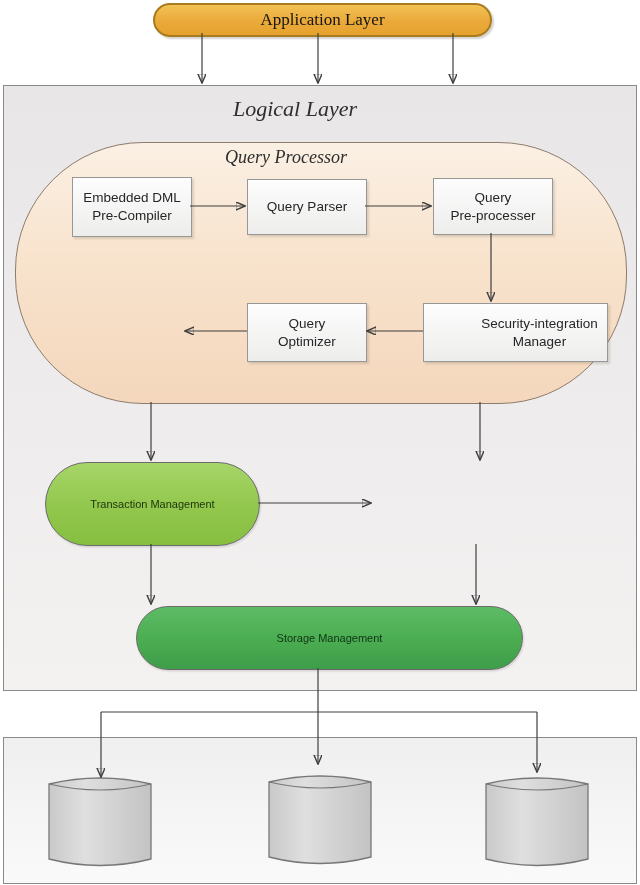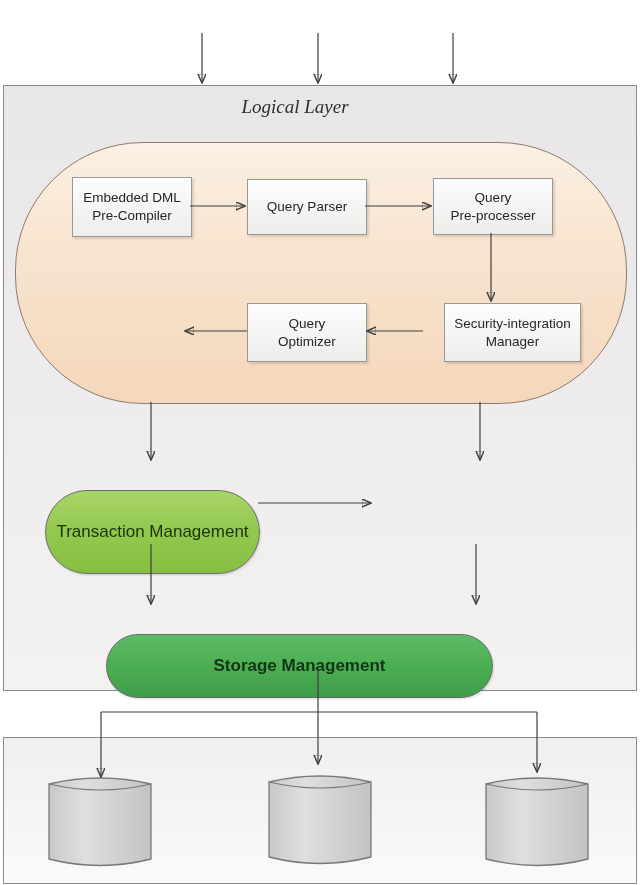--- a/index.html
+++ b/index.html
@@ -7,21 +7,21 @@
           font-family:"Liberation Sans",sans-serif;}
 
   
   .layer-box{position:absolute;border:1.5px solid #8a8a8a;}
   .logical-box{left:3px;top:85px;width:632px;height:604px;
     background:linear-gradient(180deg,#e8e6e6 0%,#eeecec 55%,#f3f2f1 100%);}
   .physical-box{left:3px;top:737px;width:632px;height:145px;
     background:linear-gradient(180deg,#f0efef 0%,#fafafa 100%);}
 
   .layer-title{position:absolute;text-align:center;
-    font-family:"Liberation Serif",serif;font-style:italic;font-size:19px;color:#2e2e2e;}
+    font-family:"Liberation Serif",serif;font-style:italic;font-size:22px;color:#2e2e2e;}
   .logical-title{left:160px;top:96px;width:270px;}
   .physical-title{left:115px;top:734px;width:270px;}
   .qp-title{left:151px;top:147px;width:270px;position:absolute;text-align:center;
     font-family:"Liberation Serif",serif;font-style:italic;font-size:18px;color:#2e2e2e;}
 
   
   .qp-stadium{position:absolute;left:15px;top:142px;width:610px;height:260px;
     border:1.3px solid #8d7c6b;border-radius:128px;
     background:linear-gradient(180deg,#fbf0e4 0%,#f8e3cd 45%,#f4d7bc 100%);}
 
@@ -35,56 +35,58 @@
 
   
   .node{position:absolute;display:flex;align-items:center;justify-content:center;
     text-align:center;white-space:pre-line;
     background:linear-gradient(180deg,#fdfdfd 0%,#ededec 100%);
     border:1px solid #979797;box-shadow:1.5px 1.5px 2px rgba(90,70,50,0.18);
     font-size:13.5px;line-height:1.3;color:#262626;}
   .n-embedded{left:72px;top:177px;width:118px;height:58px;}
   .n-parser{left:247px;top:179px;width:118px;height:54px;}
   .n-preproc{left:433px;top:178px;width:118px;height:55px;}
-  .n-security{left:444px;top:303px;width:135px;height:57px;}
+  .n-security{left:423px;top:303px;width:135px;height:57px;padding-left:48px;}
   .n-optimizer{left:247px;top:303px;width:118px;height:57px;}
   .n-execution{left:65px;top:303px;width:118px;height:57px;}
 
   
   .pill{position:absolute;display:flex;align-items:center;justify-content:center;
-    border:1.3px solid #6b6b6b;font-size:17px;box-shadow:1px 1.5px 2px rgba(0,0,0,0.12);margin-top:28px;}
+    border:1.3px solid #6b6b6b;font-size:11px;box-shadow:1px 1.5px 2px rgba(0,0,0,0.12);}
   .p-transaction{left:45px;top:462px;width:213px;height:82px;border-radius:42px;
     background:linear-gradient(180deg,#a7d569 0%,#93c84e 50%,#86bf40 100%);color:#1d330b;}
   .p-recovery{left:373px;top:462px;width:212px;height:82px;border-radius:42px;
     background:linear-gradient(180deg,#f8f266 0%,#f0e93b 50%,#e9e124 100%);color:#3a3a10;}
-  .p-storage{left:106px;top:606px;width:385px;height:62px;border-radius:32px;
-    background:linear-gradient(180deg,#5dbb66 0%,#4cae52 50%,#3e9d4a 100%);color:#113417;font-weight:bold;}
+  .p-storage{left:136px;top:606px;width:385px;height:62px;border-radius:32px;
+    background:linear-gradient(180deg,#5dbb66 0%,#4cae52 50%,#3e9d4a 100%);color:#113417;}
 
   
   .connectors{position:absolute;left:0;top:0;width:640px;height:885px;z-index:10;pointer-events:none;}
   .connectors line,.connectors path{stroke:#3f3f3f;stroke-width:1.2;fill:none;}
 
   
   .cyl{position:absolute;width:104px;height:102px;}
   .cyl-1{left:48px;top:771px;}
   .cyl-2{left:268px;top:769px;}
   .cyl-3{left:485px;top:771px;}
 </style>
 </head>
 <body>
 
 <div class="canvas">
 
   <div class="layer-box logical-box"></div>
   <div class="layer-title logical-title">Logical Layer</div>
 
   <div class="qp-stadium"></div>
+  <div class="qp-title">Query Processor</div>
 
   <div class="layer-box physical-box"></div>
 
+  <div class="app-pill">Application Layer</div>
 
   <div class="node n-parser">Query Parser</div>
   <div class="node n-embedded">Embedded DML
 Pre-Compiler</div>
   <div class="node n-preproc">Query
 Pre-processer</div>
   <div class="node n-security">Security-integration
 Manager</div>
   <div class="node n-optimizer">Query
 Optimizer</div>

